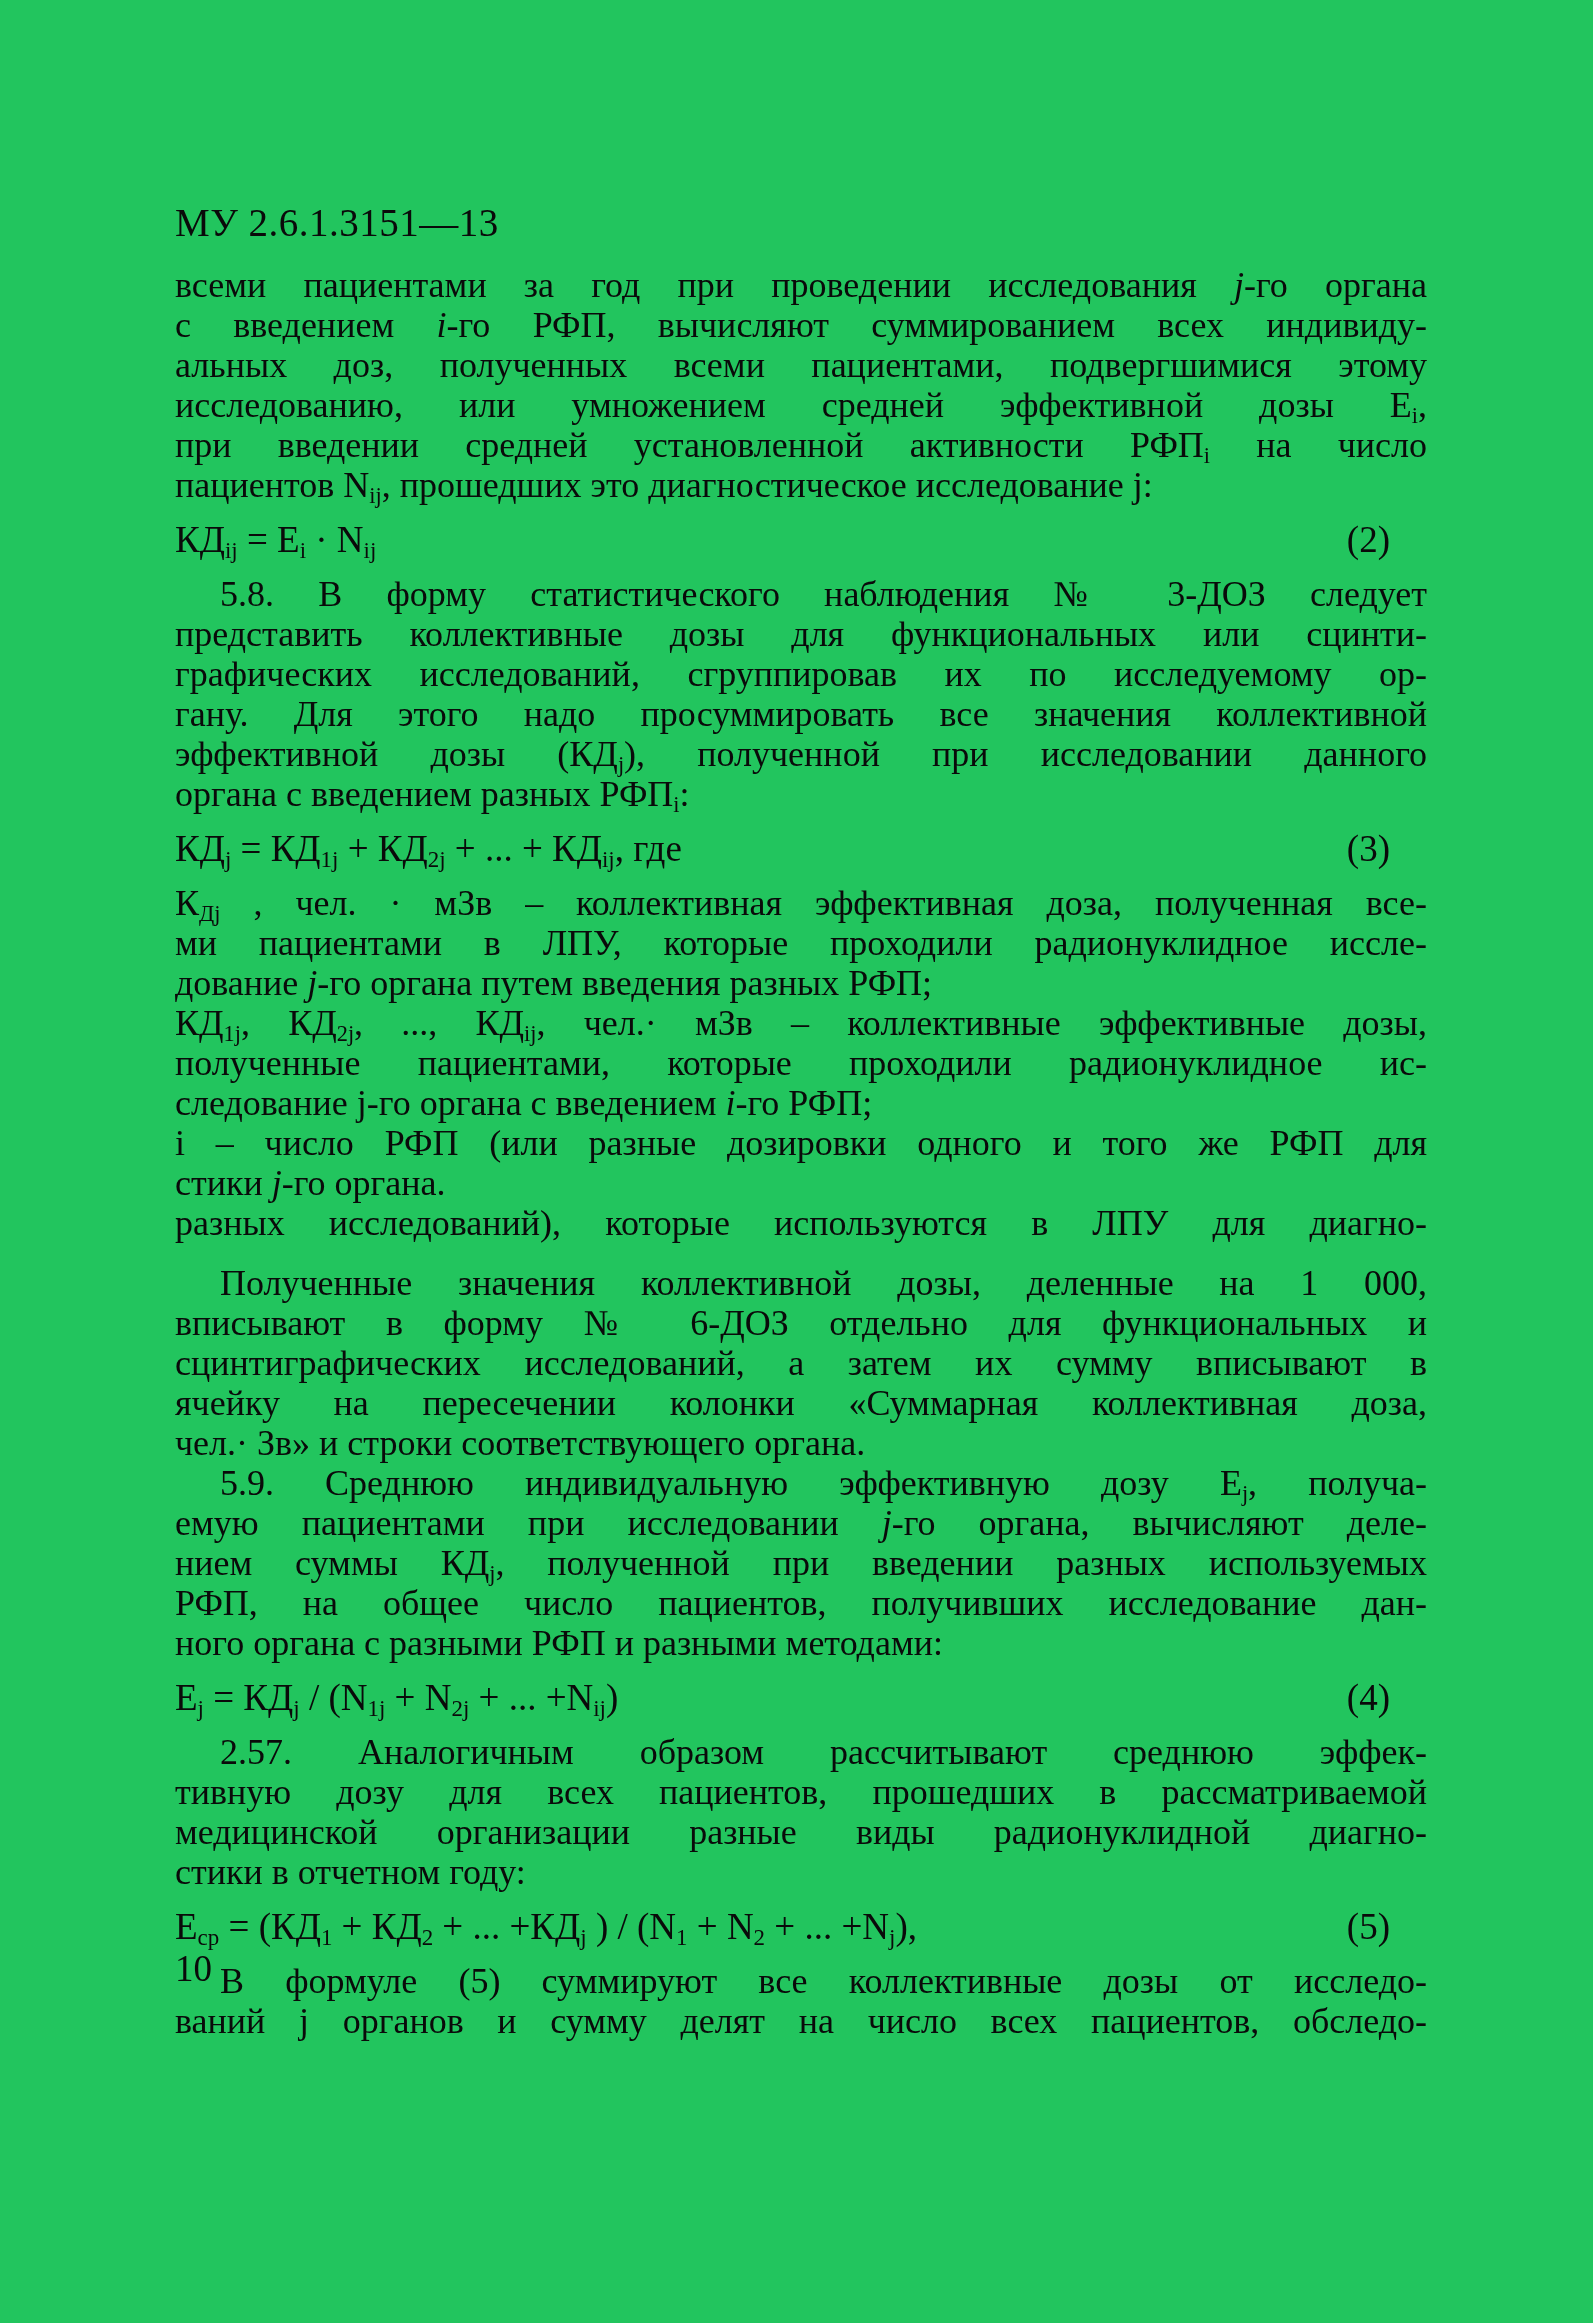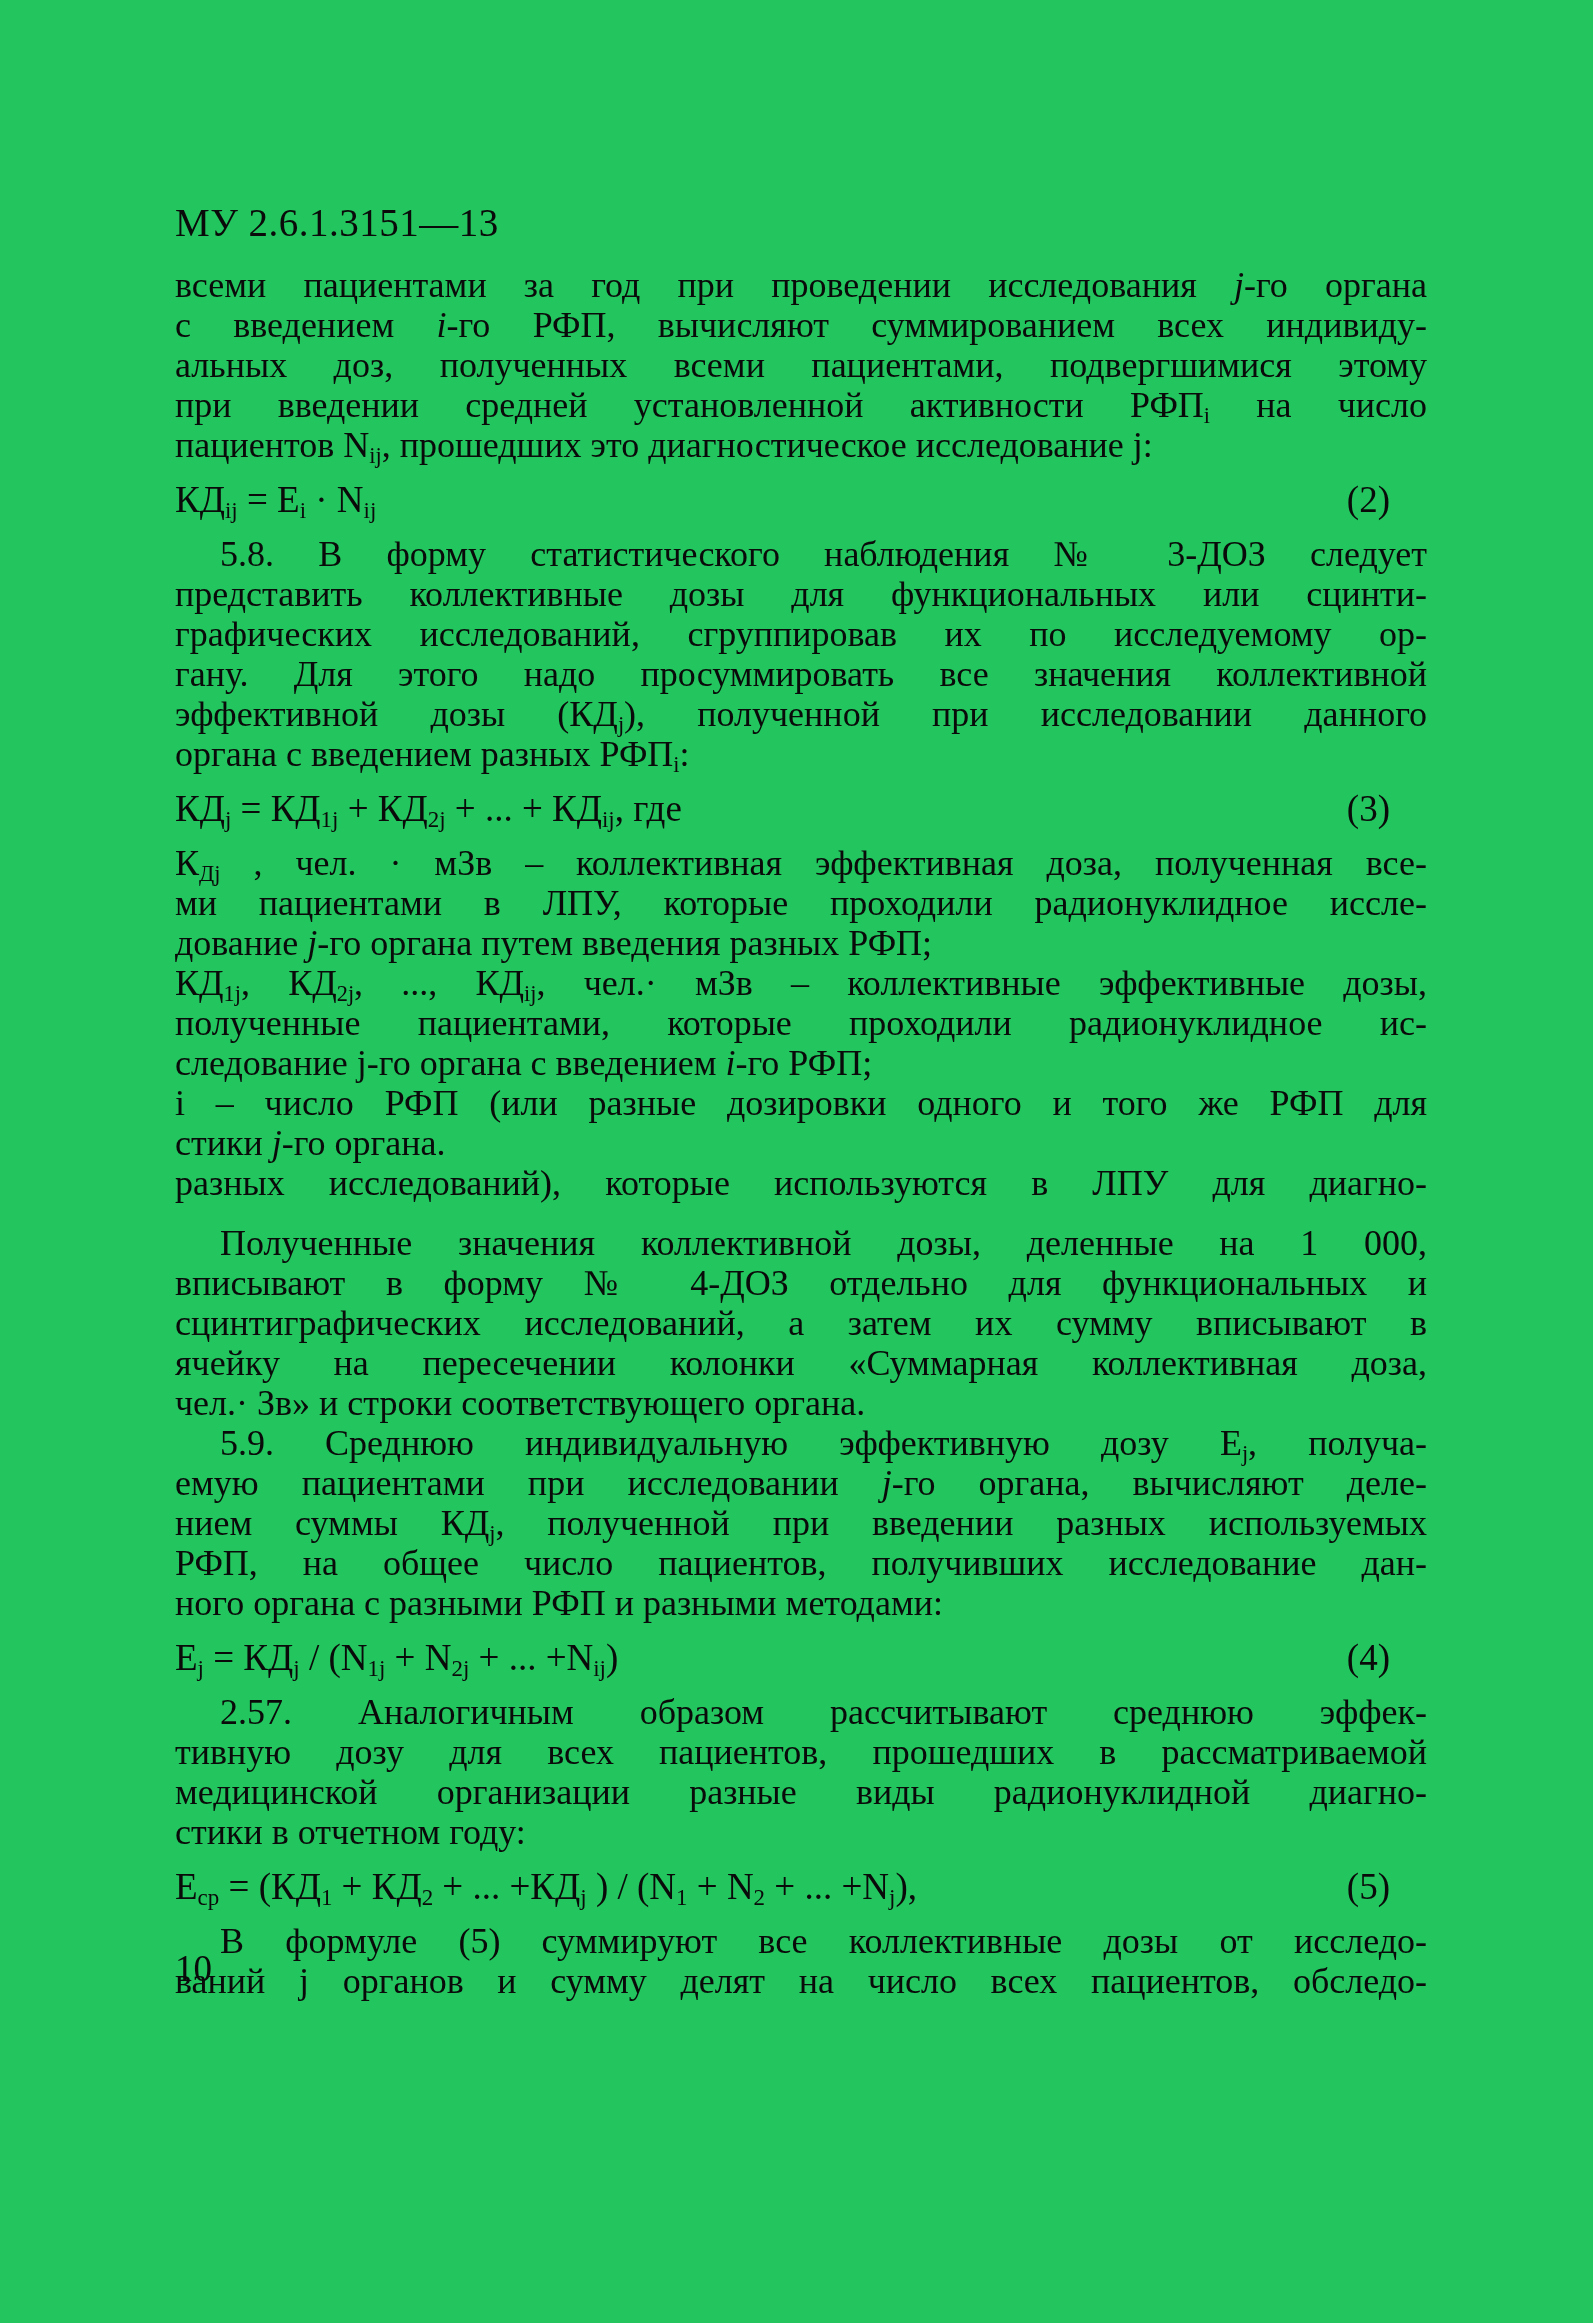--- a/index.html
+++ b/index.html
@@ -68,20 +68,21 @@
 </head>
 <body>
 
 <div class="page">
   <div class="doc-header">МУ 2.6.1.3151—13</div>
   <div class="text-column">
       <div class="paragraph">
         <div class="text-line fill">всеми пациентами за год при проведении исследования <i>j</i>-го органа</div>
         <div class="text-line fill">с введением <i>i</i>-го РФП, вычисляют суммированием всех индивиду-</div>
         <div class="text-line fill">альных доз, полученных всеми пациентами, подвергшимися этому</div>
+        <div class="text-line fill">исследованию, или умножением средней эффективной дозы E<sub>i</sub>,</div>
         <div class="text-line fill">при введении средней установленной активности РФП<sub>i</sub> на число</div>
         <div class="text-line">пациентов N<sub>ij</sub>, прошедших это диагностическое исследование j:</div>
       </div>
       <div class="formula-row"><span class="formula-body">КД<sub>ij</sub> = E<sub>i</sub> · N<sub>ij</sub></span><span class="formula-number">(2)</span></div>
       <div class="paragraph">
         <div class="text-line fill indent">5.8. В форму статистического наблюдения № 3-ДОЗ следует</div>
         <div class="text-line fill">представить коллективные дозы для функциональных или сцинти-</div>
         <div class="text-line fill">графических исследований, сгруппировав их по исследуемому ор-</div>
         <div class="text-line fill">гану.  Для этого надо просуммировать все значения коллективной</div>
         <div class="text-line fill">эффективной дозы (КД<sub>j</sub>), полученной при исследовании данного</div>
@@ -94,21 +95,21 @@
         <div class="text-line">дование <i>j</i>-го органа путем введения разных РФП;</div>
         <div class="text-line fill">КД<sub>1j</sub>,  КД<sub>2j</sub>, ..., КД<sub>ij</sub>,  чел.· мЗв – коллективные эффективные дозы,</div>
         <div class="text-line fill">полученные пациентами, которые проходили радионуклидное ис-</div>
         <div class="text-line">следование j-го органа с введением <i>i</i>-го РФП;</div>
         <div class="text-line fill">i – число РФП (или разные дозировки одного и того же РФП для</div>
         <div class="text-line">стики <i>j</i>-го органа.</div>
         <div class="text-line fill">разных исследований), которые используются в ЛПУ для диагно-</div>
       </div>
       <div class="paragraph gap">
         <div class="text-line fill indent">Полученные значения коллективной дозы, деленные на 1 000,</div>
-        <div class="text-line fill">вписывают в форму № 4-ДОЗ отдельно для функциональных и</div>
+        <div class="text-line fill">вписывают в форму № 6-ДОЗ отдельно для функциональных и</div>
         <div class="text-line fill">сцинтиграфических исследований, а затем их сумму вписывают в</div>
         <div class="text-line fill">ячейку на пересечении колонки «Суммарная коллективная доза,</div>
         <div class="text-line">чел.· Зв»  и строки соответствующего органа.</div>
       </div>
       <div class="paragraph">
         <div class="text-line fill indent">5.9. Среднюю индивидуальную эффективную дозу E<sub>j</sub>, получа-</div>
         <div class="text-line fill">емую пациентами при исследовании <i>j</i>-го органа, вычисляют деле-</div>
         <div class="text-line fill">нием суммы КД<sub>j</sub>, полученной при введении разных используемых</div>
         <div class="text-line fill">РФП, на общее число пациентов, получивших исследование дан-</div>
         <div class="text-line">ного органа с разными РФП и разными методами:</div>

